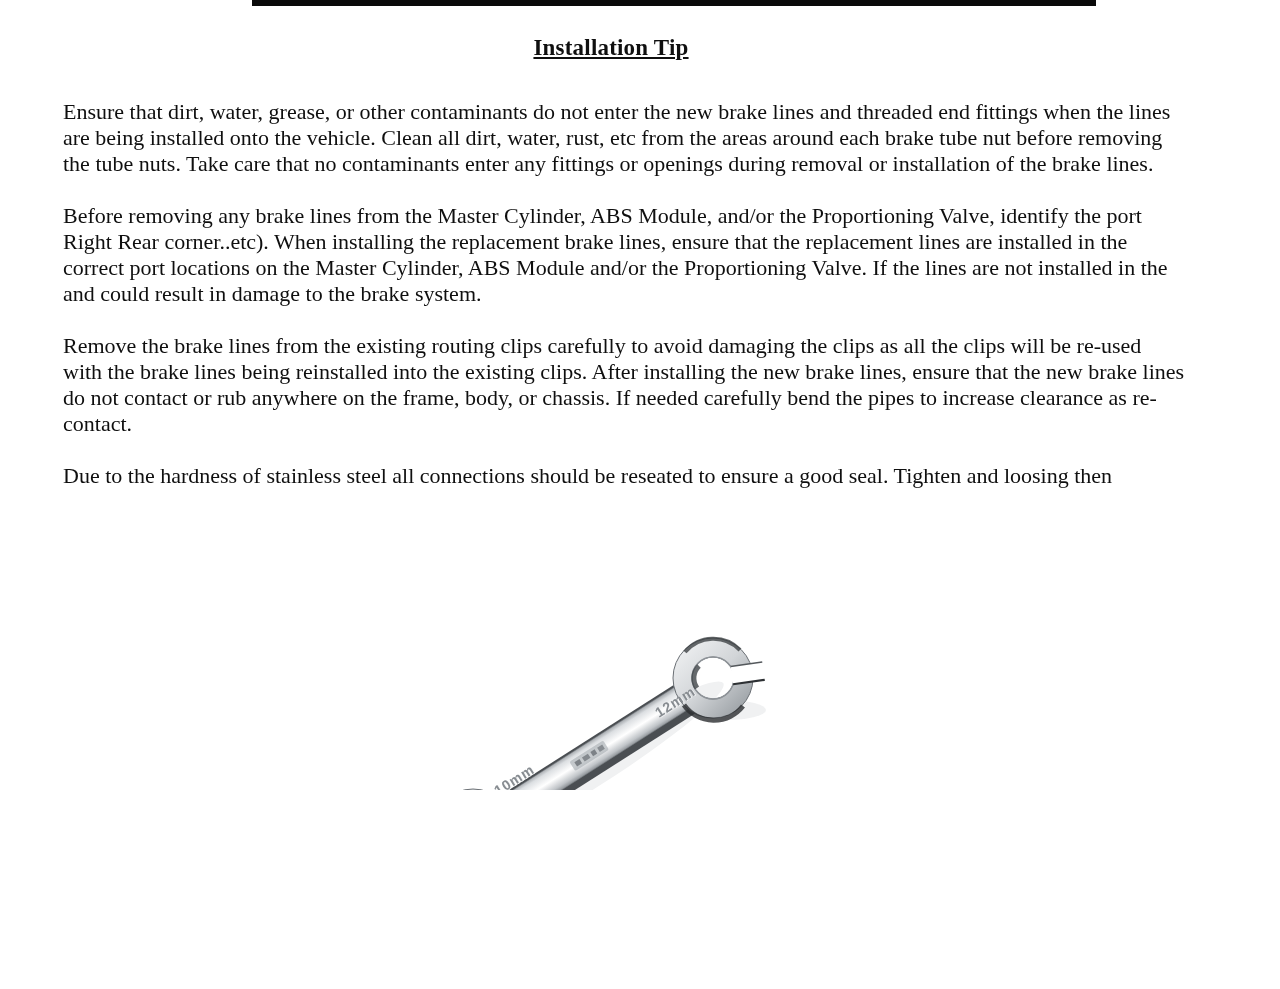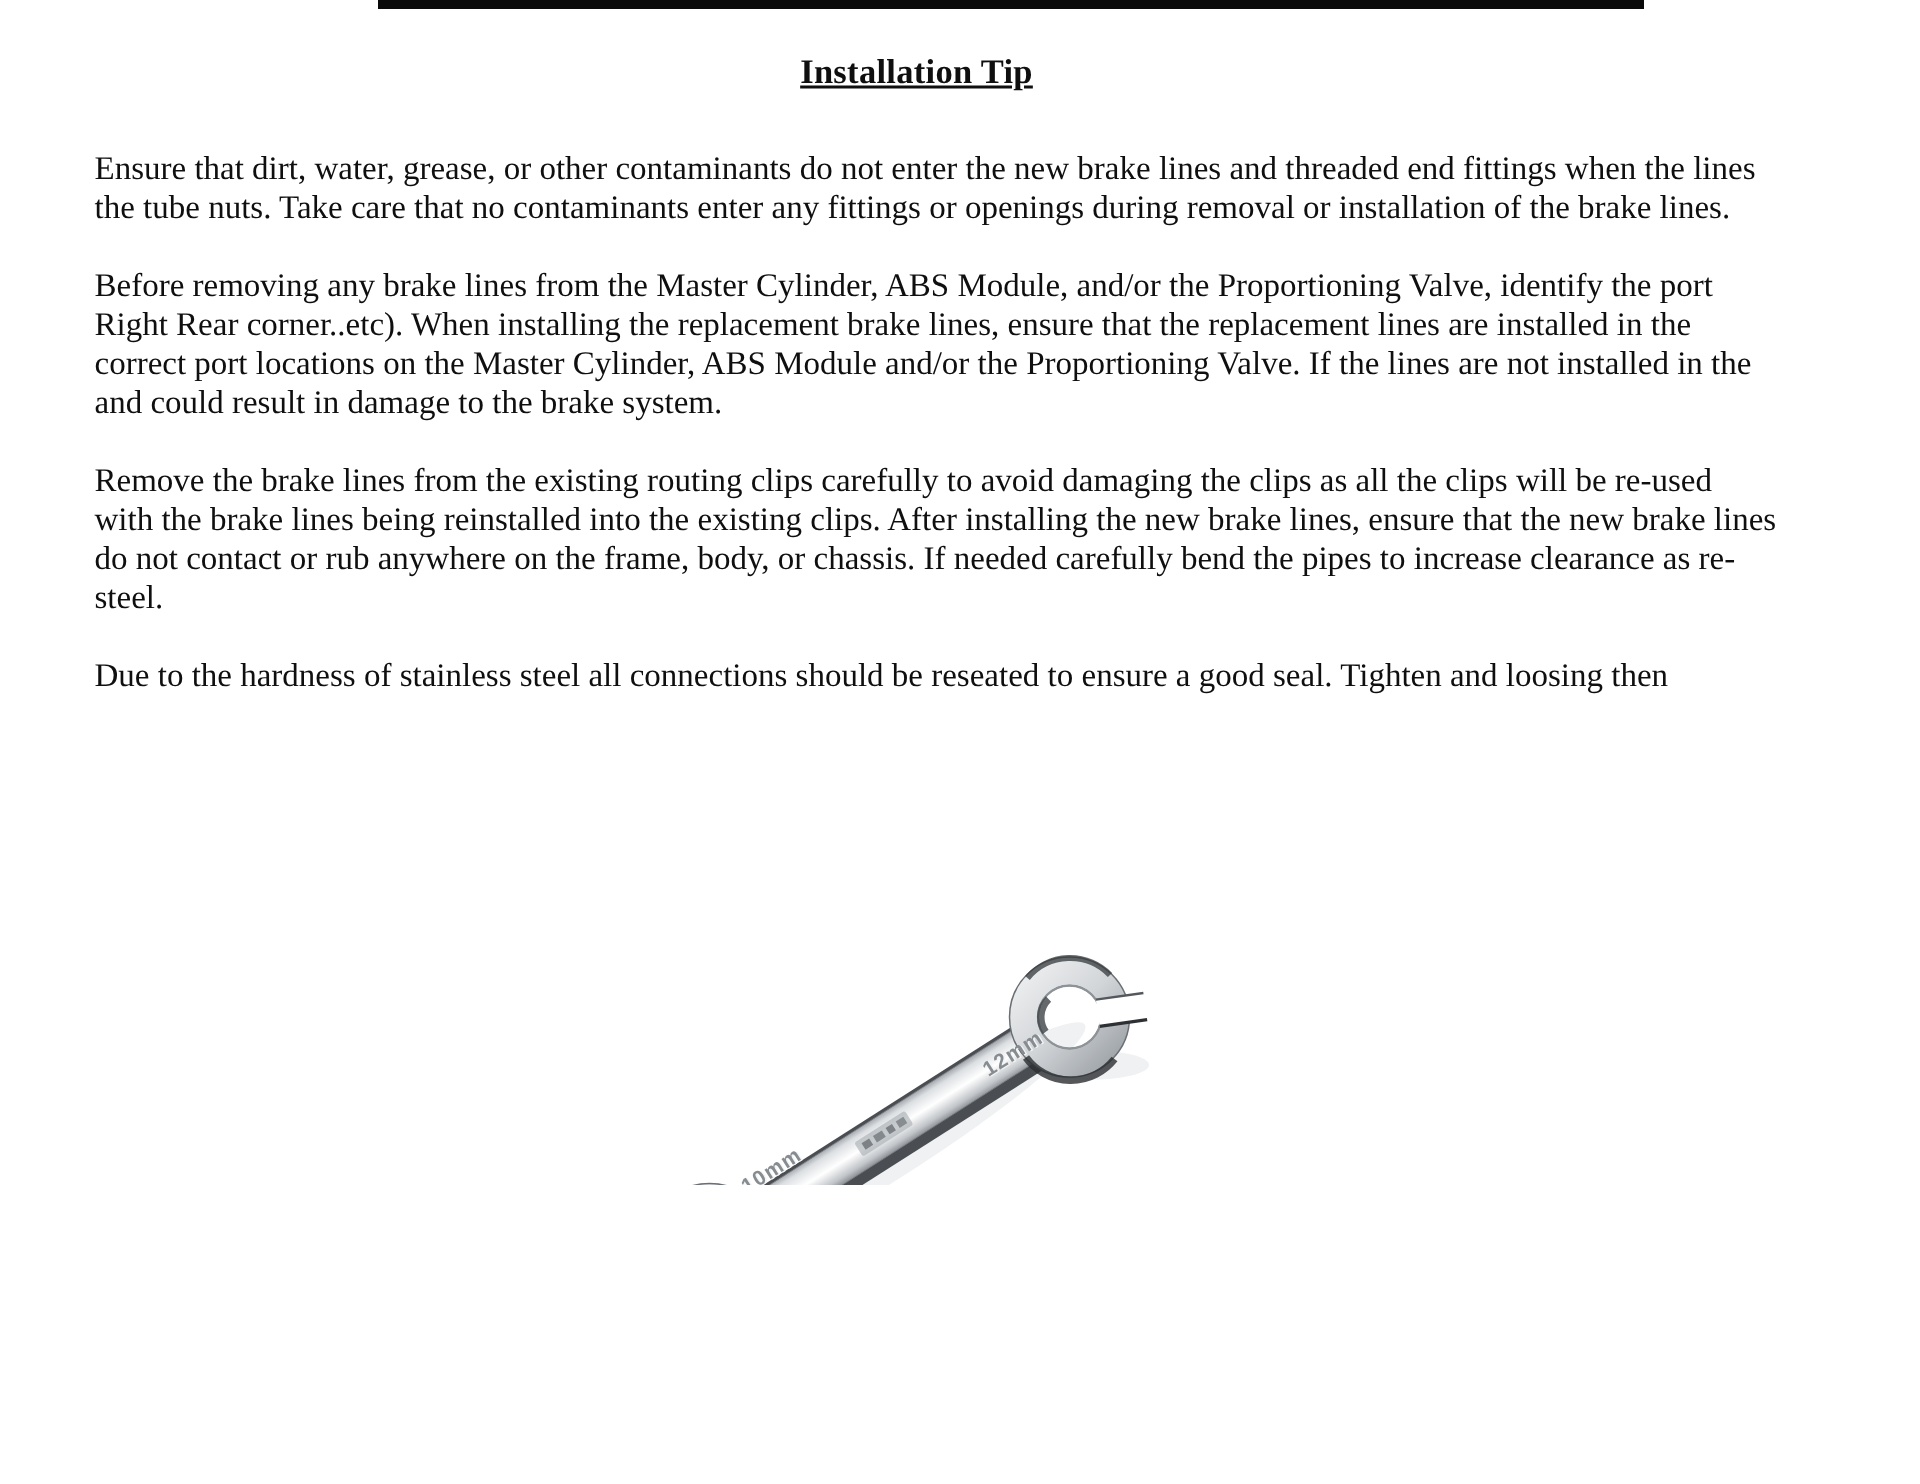--- a/index.html
+++ b/index.html
@@ -52,33 +52,34 @@
 
 <div class="page">
 
   <div class="top-crop-bar"></div>
 
   <div class="doc-title">Installation Tip</div>
 
   <div class="doc-body">
     <div class="para">
         <div class="doc-line">Ensure that dirt, water, grease, or other contaminants do not enter the new brake lines and threaded end fittings when the lines</div>
+        <div class="doc-line">are being installed onto the vehicle. Clean all dirt, water, rust, etc from the areas around each brake tube nut before removing</div>
         <div class="doc-line">the tube nuts. Take care that no contaminants enter any fittings or openings during removal or installation of the brake lines.</div>
       </div>
     <div class="para">
         <div class="doc-line">Before removing any brake lines from the Master Cylinder, ABS Module, and/or the Proportioning Valve, identify the port</div>
         <div class="doc-line">Right Rear corner..etc). When installing the replacement brake lines, ensure that the replacement lines are installed in the</div>
         <div class="doc-line">correct port locations on the Master Cylinder, ABS Module and/or the Proportioning Valve. If the lines are not installed in the</div>
         <div class="doc-line">and could result in damage to the brake system.</div>
       </div>
     <div class="para">
         <div class="doc-line">Remove the brake lines from the existing routing clips carefully to avoid damaging the clips as all the clips will be re-used</div>
         <div class="doc-line">with the brake lines being reinstalled into the existing clips. After installing the new brake lines, ensure that the new brake lines</div>
         <div class="doc-line">do not contact or rub anywhere on the frame, body, or chassis. If needed carefully bend the pipes to increase clearance as re-</div>
-        <div class="doc-line">steel.</div>
+        <div class="doc-line">contact.</div>
       </div>
     <div class="para bold">
         <div class="doc-line">Due to the hardness of stainless steel all connections should be reseated to ensure a good seal. Tighten and loosing then</div>
       </div>
   </div>
 
   <div class="wrench-wrap" aria-label="Chrome double-ended flare nut line wrench shown diagonally, 12mm end upper right and 10mm end lower left">
     <svg viewBox="0 0 364 272" xmlns="http://www.w3.org/2000/svg">
       <defs>
         <linearGradient id="shaftGrad" gradientUnits="userSpaceOnUse" x1="262" y1="55" x2="279" y2="82">

